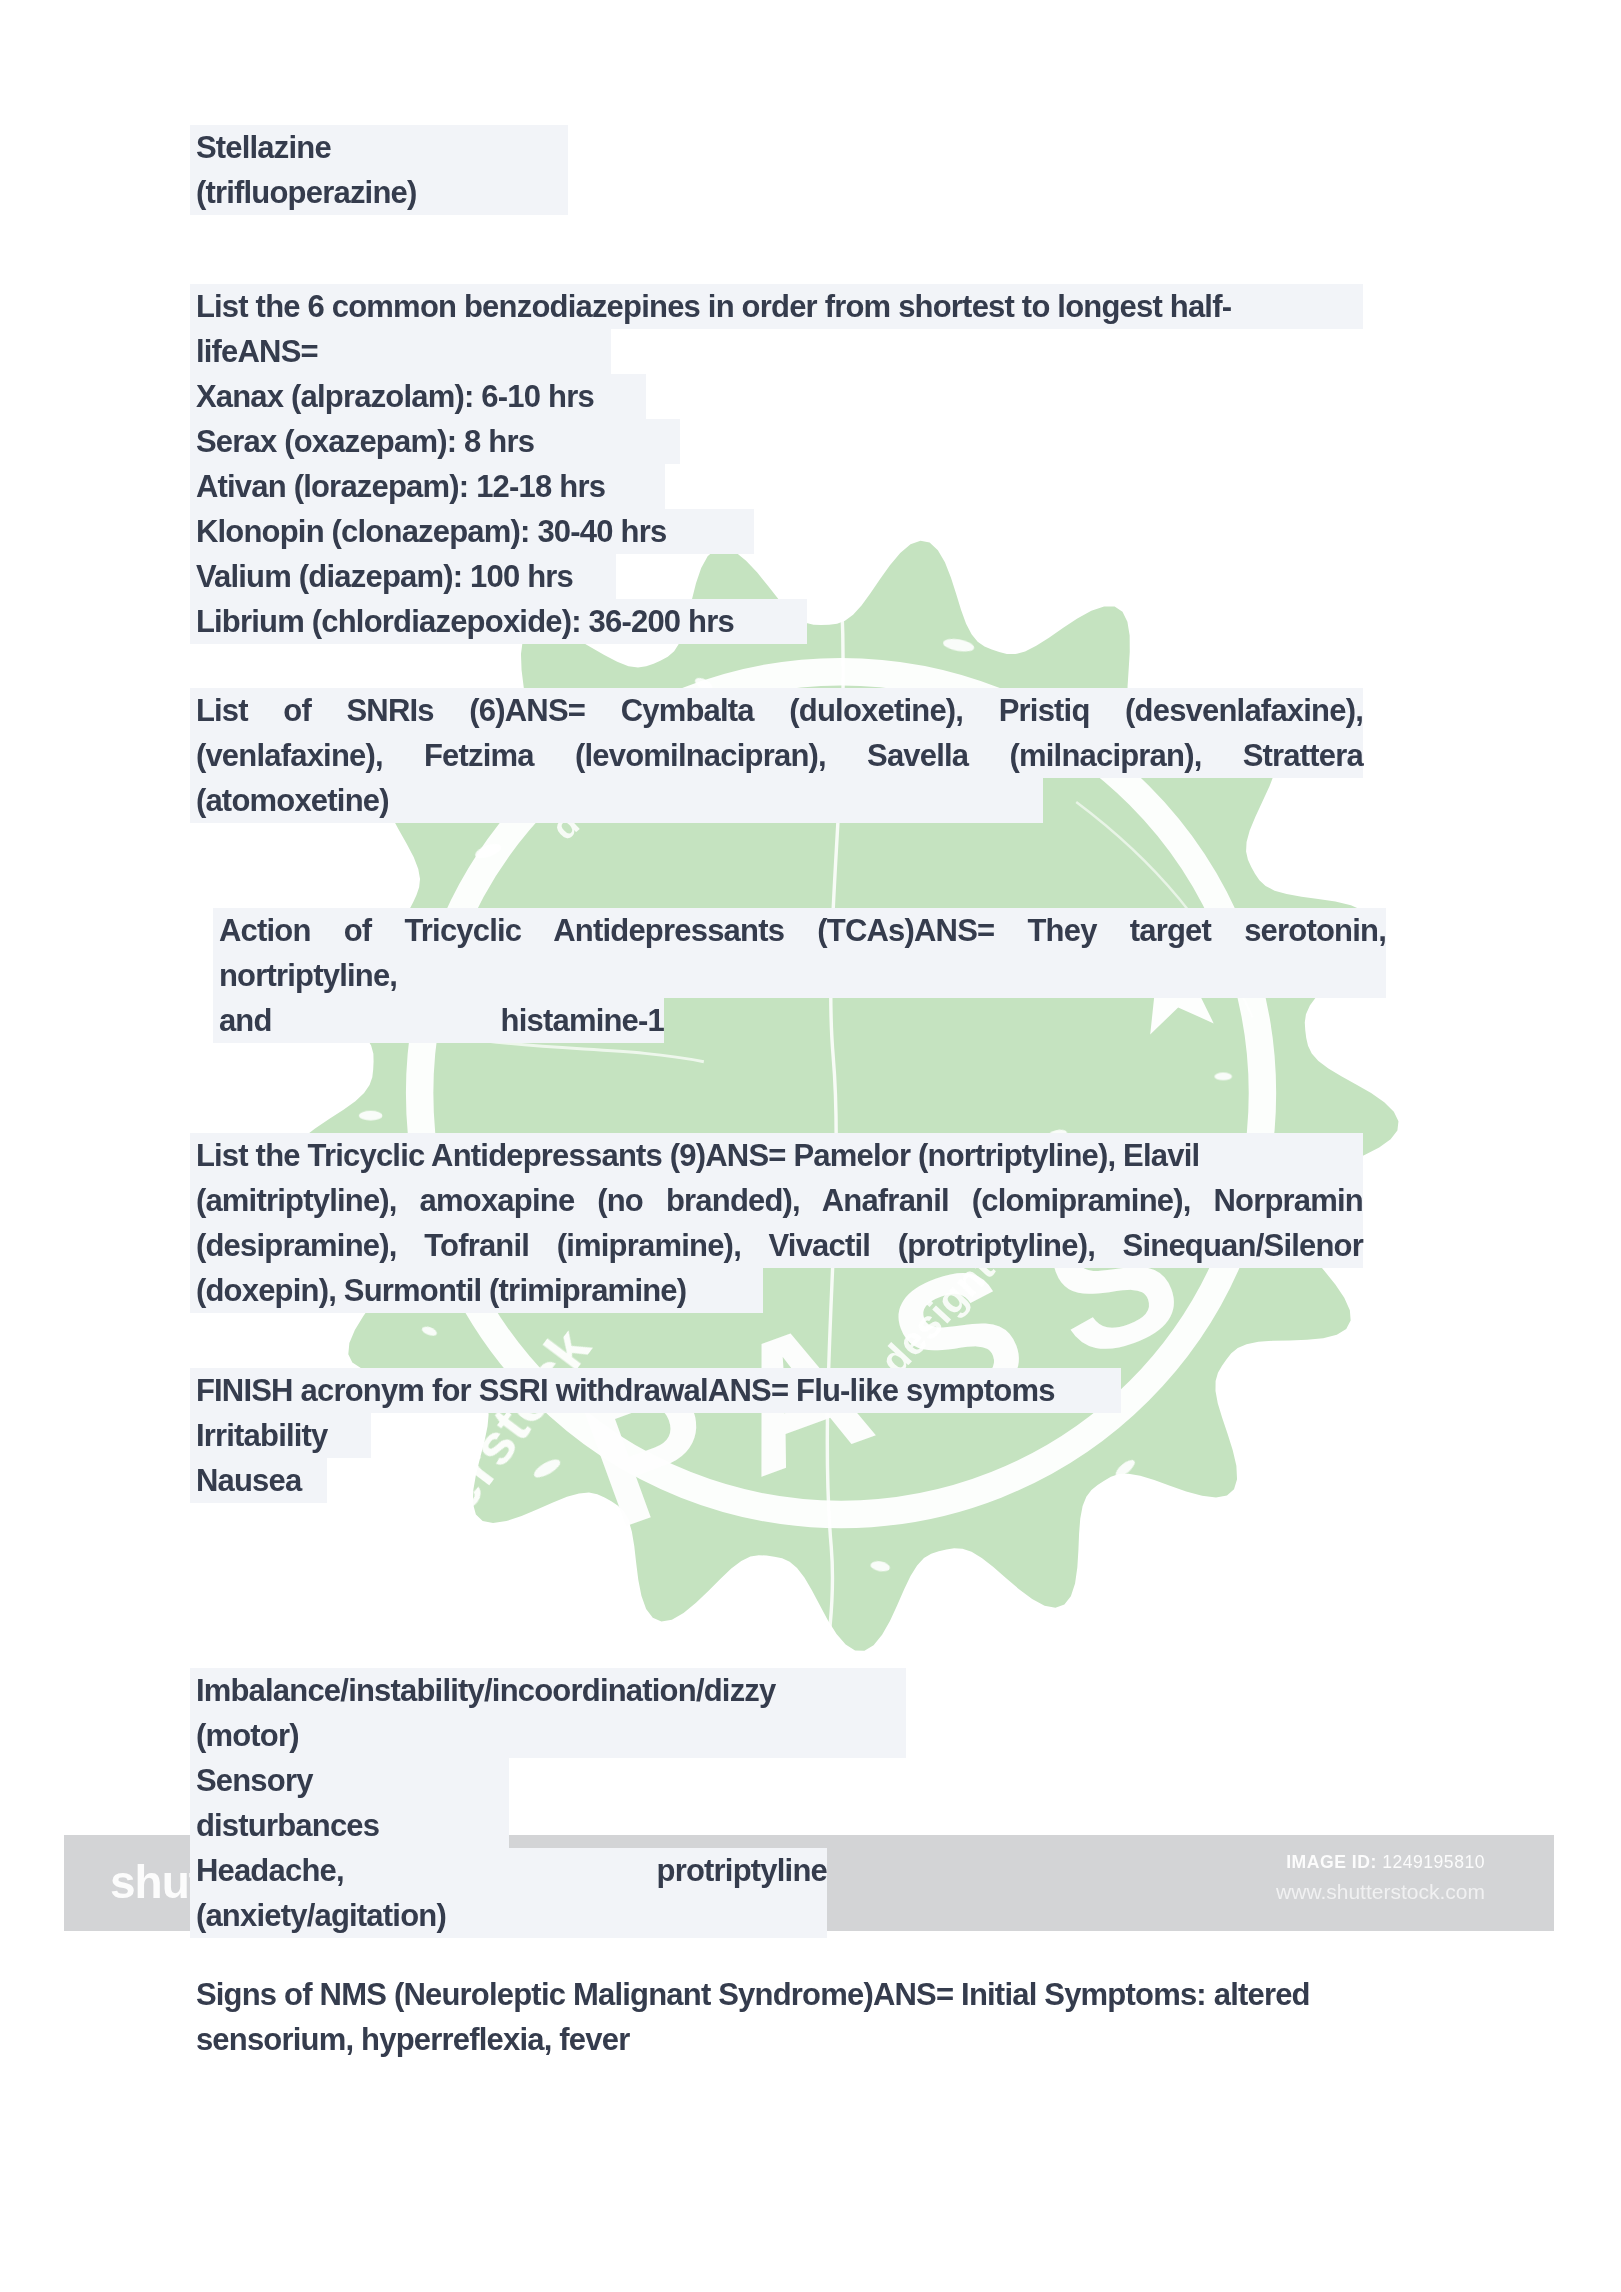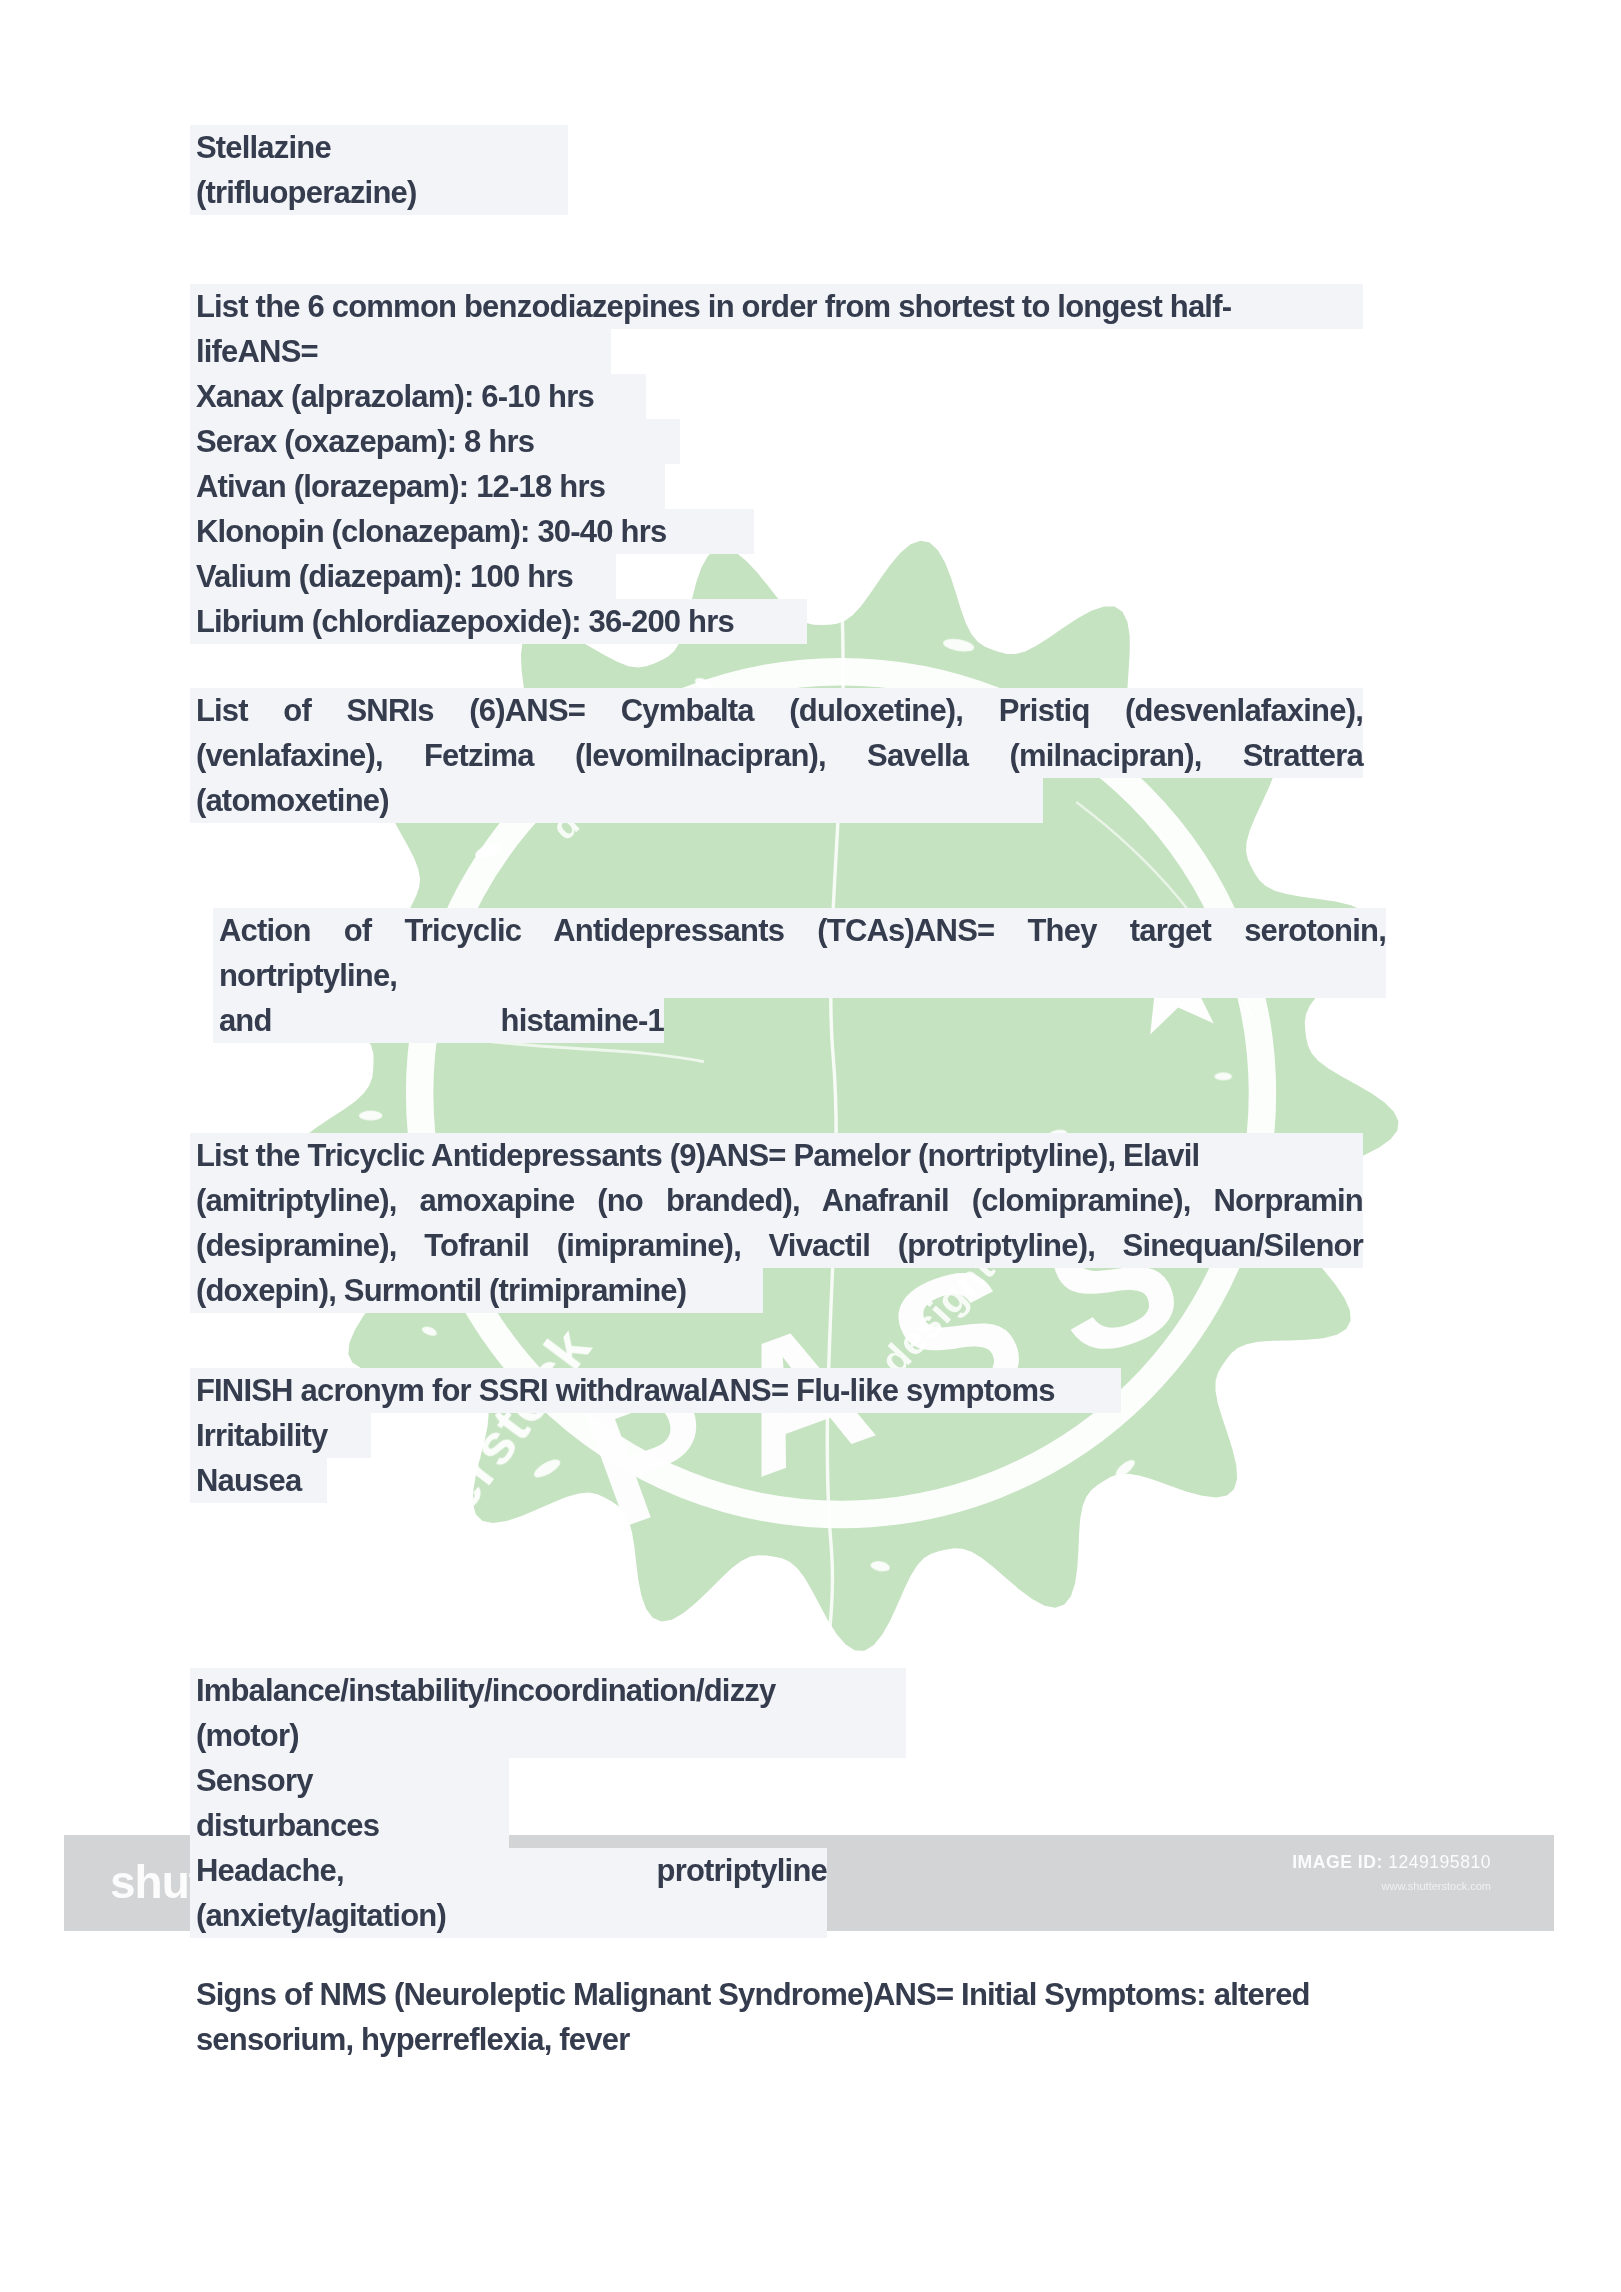--- a/index.html
+++ b/index.html
@@ -44,25 +44,25 @@
   #footer-bar{
     position:absolute; left:64px; top:1835px; width:1490px; height:96px;
     background:#d3d4d6; z-index:3;
   }
   #footer-logo{
     position:absolute; left:110px; top:1855px; z-index:4;
     font-size:46px; font-weight:bold; letter-spacing:-1px;
     color:rgba(255,255,255,.93);
   }
   #footer-meta{
-    position:absolute; right:130px; top:1852px; z-index:4; text-align:right;
+    position:absolute; right:136px; top:1852px; z-index:4; text-align:right;
   }
   #footer-meta .idline{font-size:17.6px; color:rgba(255,255,255,.92); letter-spacing:0.5px;}
   #footer-meta .idline .idlabel{font-weight:bold;}
-  #footer-meta .urlline{font-size:11px; color:rgba(255,255,255,.68); margin-top:6.9px;}
+  #footer-meta .urlline{font-size:21px; color:rgba(255,255,255,.68); margin-top:6.9px;}
 </style>
 </head>
 <body>
 
 <div id="page">
 
   <svg id="stamp-svg" width="1298" height="1176" viewBox="0 0 1324 1200">
     <path id="gear-body" d="M1200.9,597.0L1214.3,606.3L1224.1,616.0L1228.8,625.7L1227.7,635.2L1220.8,644.2L1209.1,652.5L1194.2,660.1L1177.9,667.0L1162.2,673.5L1148.7,679.9L1138.4,686.4L1131.4,693.3L1127.2,700.7L1124.9,708.4L1122.9,716.2L1121.7,724.2L1122.5,732.8L1126.0,742.4L1132.8,753.3L1142.3,765.4L1153.3,778.6L1164.4,792.4L1173.5,805.9L1179.2,818.5L1180.0,829.2L1175.5,837.7L1165.9,843.6L1152.0,847.1L1135.3,848.8L1117.6,849.4L1100.7,849.8L1085.8,850.8L1073.8,853.2L1064.8,857.1L1058.2,862.5L1053.2,868.8L1048.6,875.4L1044.6,882.4L1042.2,890.7L1042.1,900.9L1044.4,913.5L1048.9,928.3L1054.4,944.6L1059.7,961.4L1063.4,977.3L1064.1,991.1L1061.0,1001.4L1053.8,1007.7L1042.6,1009.7L1028.4,1008.0L1012.2,1003.5L995.6,997.7L979.6,991.9L965.3,987.5L953.3,985.4L943.5,985.8L935.4,988.4L928.5,992.5L921.8,997.0L915.5,1002.1L910.3,1008.9L906.5,1018.4L904.1,1031.0L902.9,1046.4L902.2,1063.6L901.1,1081.2L898.8,1097.4L894.5,1110.4L887.9,1119.0L878.8,1122.2L867.7,1120.1L855.0,1113.3L841.6,1103.3L828.2,1091.8L815.4,1080.7L803.6,1071.4L793.2,1065.1L783.9,1061.9L775.4,1061.5L767.5,1062.8L759.7,1064.5L752.0,1067.0L744.6,1071.5L737.6,1079.0L730.9,1089.9L724.2,1103.8L717.3,1119.6L709.9,1135.6L701.9,1149.8L693.2,1160.5L683.9,1166.0L674.3,1165.8L664.7,1159.8L655.4,1148.9L646.4,1134.7L638.1,1119.2L630.1,1104.1L622.6,1091.3L615.1,1081.6L607.6,1075.3L599.9,1071.8L592.0,1070.1L584.0,1069.0L576.0,1068.5L567.5,1070.0L558.2,1074.5L548.0,1082.2L536.8,1092.8L524.6,1105.0L512.0,1117.2L499.3,1127.6L487.4,1134.4L476.7,1136.2L467.9,1132.5L461.1,1123.5L456.3,1110.0L453.1,1093.5L450.9,1076.0L449.0,1059.1L446.5,1044.4L443.1,1032.6L438.3,1024.0L432.4,1018.0L425.6,1013.6L418.7,1009.7L411.3,1006.3L402.8,1004.6L392.6,1005.5L380.3,1009.0L366.0,1014.8L350.3,1021.8L334.0,1028.6L318.5,1033.8L304.9,1035.8L294.3,1033.6L287.4,1027.0L284.4,1016.1L284.8,1001.7L287.7,985.2L292.0,968.1L296.3,951.7L299.3,937.1L300.4,924.9L299.0,915.1L295.7,907.4L291.0,900.8L285.9,894.6L280.2,888.8L273.0,884.2L263.1,881.3L250.4,880.1L235.0,880.4L217.7,881.2L200.1,881.7L183.8,880.9L170.4,877.9L161.3,872.0L157.2,863.4L158.3,852.1L163.9,838.8L172.6,824.5L182.8,810.1L192.7,796.3L200.8,783.8L206.2,772.8L208.5,763.2L208.2,754.8L206.1,747.0L203.6,739.4L200.5,731.9L195.3,725.0L187.2,718.7L175.8,713.0L161.3,707.7L144.9,702.3L128.3,696.4L113.4,689.7L102.0,682.0L95.6,673.3L95.0,663.8L100.1,653.6L110.0,643.3L123.3,633.1L138.0,623.3L152.3,614.1L164.4,605.3L173.3,597.0L178.9,588.9L181.7,580.9L182.6,572.9L183.0,564.9L182.8,556.8L180.5,548.5L175.2,539.7L166.5,530.3L155.0,520.1L141.7,509.1L128.3,497.6L116.8,486.0L109.0,474.7L106.1,464.3L109.0,455.1L117.4,447.5L130.4,441.5L146.5,436.8L163.8,433.0L180.4,429.5L194.8,425.7L206.2,421.2L214.3,415.7L219.8,409.2L223.5,402.1L226.8,394.8L229.5,387.1L230.4,378.5L228.6,368.4L224.0,356.5L216.9,342.8L208.4,327.8L200.1,312.3L193.6,297.3L190.4,283.9L191.5,273.2L197.5,265.7L208.1,261.6L222.4,260.7L239.1,262.1L256.5,264.8L273.3,267.5L288.1,269.2L300.4,269.1L309.9,266.9L317.3,262.9L323.4,257.6L329.1,251.9L334.4,245.8L338.3,238.1L340.3,228.0L340.3,215.2L338.6,199.9L336.2,182.9L334.0,165.4L333.4,149.0L335.2,135.4L340.1,125.8L348.4,121.0L359.7,121.0L373.4,125.3L388.5,132.7L403.8,141.5L418.4,150.1L431.6,157.0L443.1,161.4L452.8,162.8L461.2,161.6L468.8,158.9L476.1,155.7L483.2,151.9L489.7,146.1L495.2,137.5L499.8,125.5L503.8,110.6L507.7,93.9L512.0,76.8L517.3,61.3L523.9,49.2L531.9,42.0L541.4,40.5L551.9,44.7L563.1,53.7L574.5,65.9L585.6,79.7L596.2,93.0L606.0,104.2L615.1,112.4L623.7,117.2L631.9,119.2L639.9,119.4L648.0,119.1L656.0,118.1L664.0,115.0L672.3,109.0L680.9,99.5L690.0,87.1L699.7,72.8L709.9,58.4L720.4,45.9L730.9,37.0L741.1,33.3L750.4,35.3L758.8,43.0L766.0,55.4L772.1,70.9L777.5,87.8L782.5,104.0L787.6,118.0L793.2,128.9L799.4,136.5L806.4,141.3L813.8,144.4L821.4,147.0L829.2,149.0L837.9,149.1L847.8,146.4L859.2,140.6L872.2,132.3L886.4,122.5L901.1,112.8L915.4,104.9L928.4,100.5L939.2,100.6L947.2,105.9L952.2,116.0L954.5,130.2L954.6,147.0L953.5,164.6L952.4,181.5L952.0,196.5L953.3,208.6L956.4,218.0L961.1,225.0L966.9,230.5L973.1,235.7L979.7,240.4L987.7,243.6L997.9,244.6L1010.6,243.4L1025.7,240.4L1042.5,236.4L1059.7,232.6L1075.9,230.4L1089.7,231.0L1099.7,235.0L1105.3,242.8L1106.2,254.1L1103.2,268.1L1097.3,283.8L1089.9,299.8L1082.7,315.2L1077.0,329.0L1073.8,340.8L1073.3,350.6L1075.2,358.9L1078.6,366.2L1082.4,373.2L1086.9,379.9L1093.2,385.8L1102.4,390.5L1114.7,394.0L1129.9,396.6L1146.9,398.9L1164.4,401.6L1180.3,405.4L1192.9,410.9L1200.8,418.3L1203.1,427.6L1200.0,438.4L1192.1,450.4L1180.9,462.9L1168.2,475.2L1156.0,486.9L1145.7,497.7L1138.4,507.6L1134.4,516.6L1133.2,524.9L1133.7,532.9L1134.7,540.9L1136.5,548.8L1140.3,556.6L1147.1,564.2L1157.3,571.9L1170.5,579.8L1185.6,588.2Z" fill="#c5e3c0"></path>
     <circle cx="660" cy="597" r="430" fill="none" stroke="#ffffff" stroke-width="28" opacity=".95"></circle>
 

